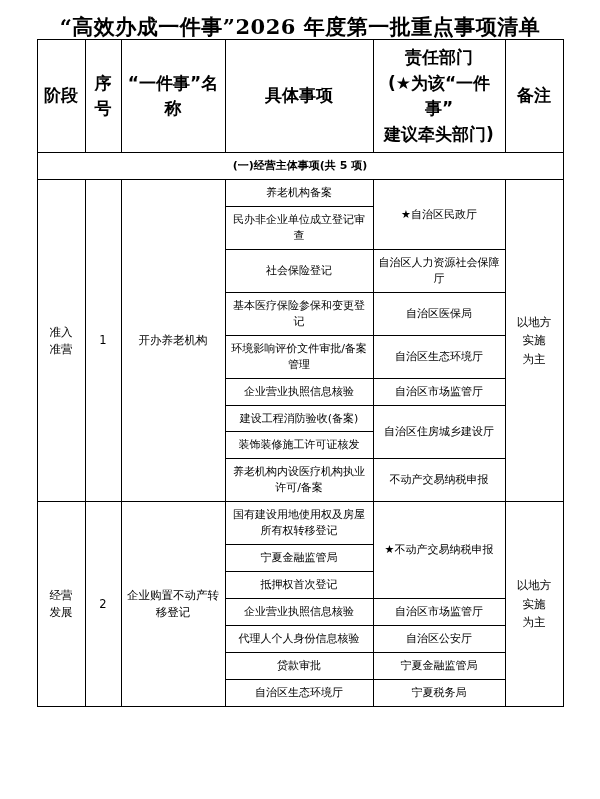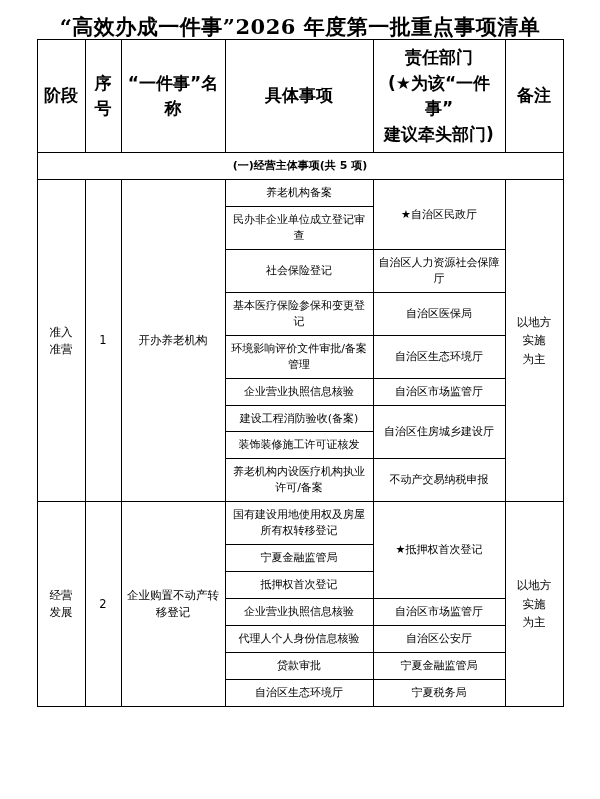--- a/index.html
+++ b/index.html
@@ -166,21 +166,21 @@
       </tr>
 
       <tr>
         <td class="stage-cell" rowspan="7">
           <div>经营</div>
           <div>发展</div>
         </td>
         <td class="no-cell" rowspan="7">2</td>
         <td class="name-cell" rowspan="7">企业购置不动产转移登记</td>
         <td class="left">国有建设用地使用权及房屋所有权转移登记</td>
-        <td rowspan="3">★抵押权首次登记</td>
+        <td rowspan="3">★不动产交易纳税申报</td>
         <td class="note-cell" rowspan="7">
           <div>以地方</div>
           <div>实施</div>
           <div>为主</div>
         </td>
       </tr>
       <tr>
         <td class="left">宁夏金融监管局</td>
       </tr>
       <tr>

